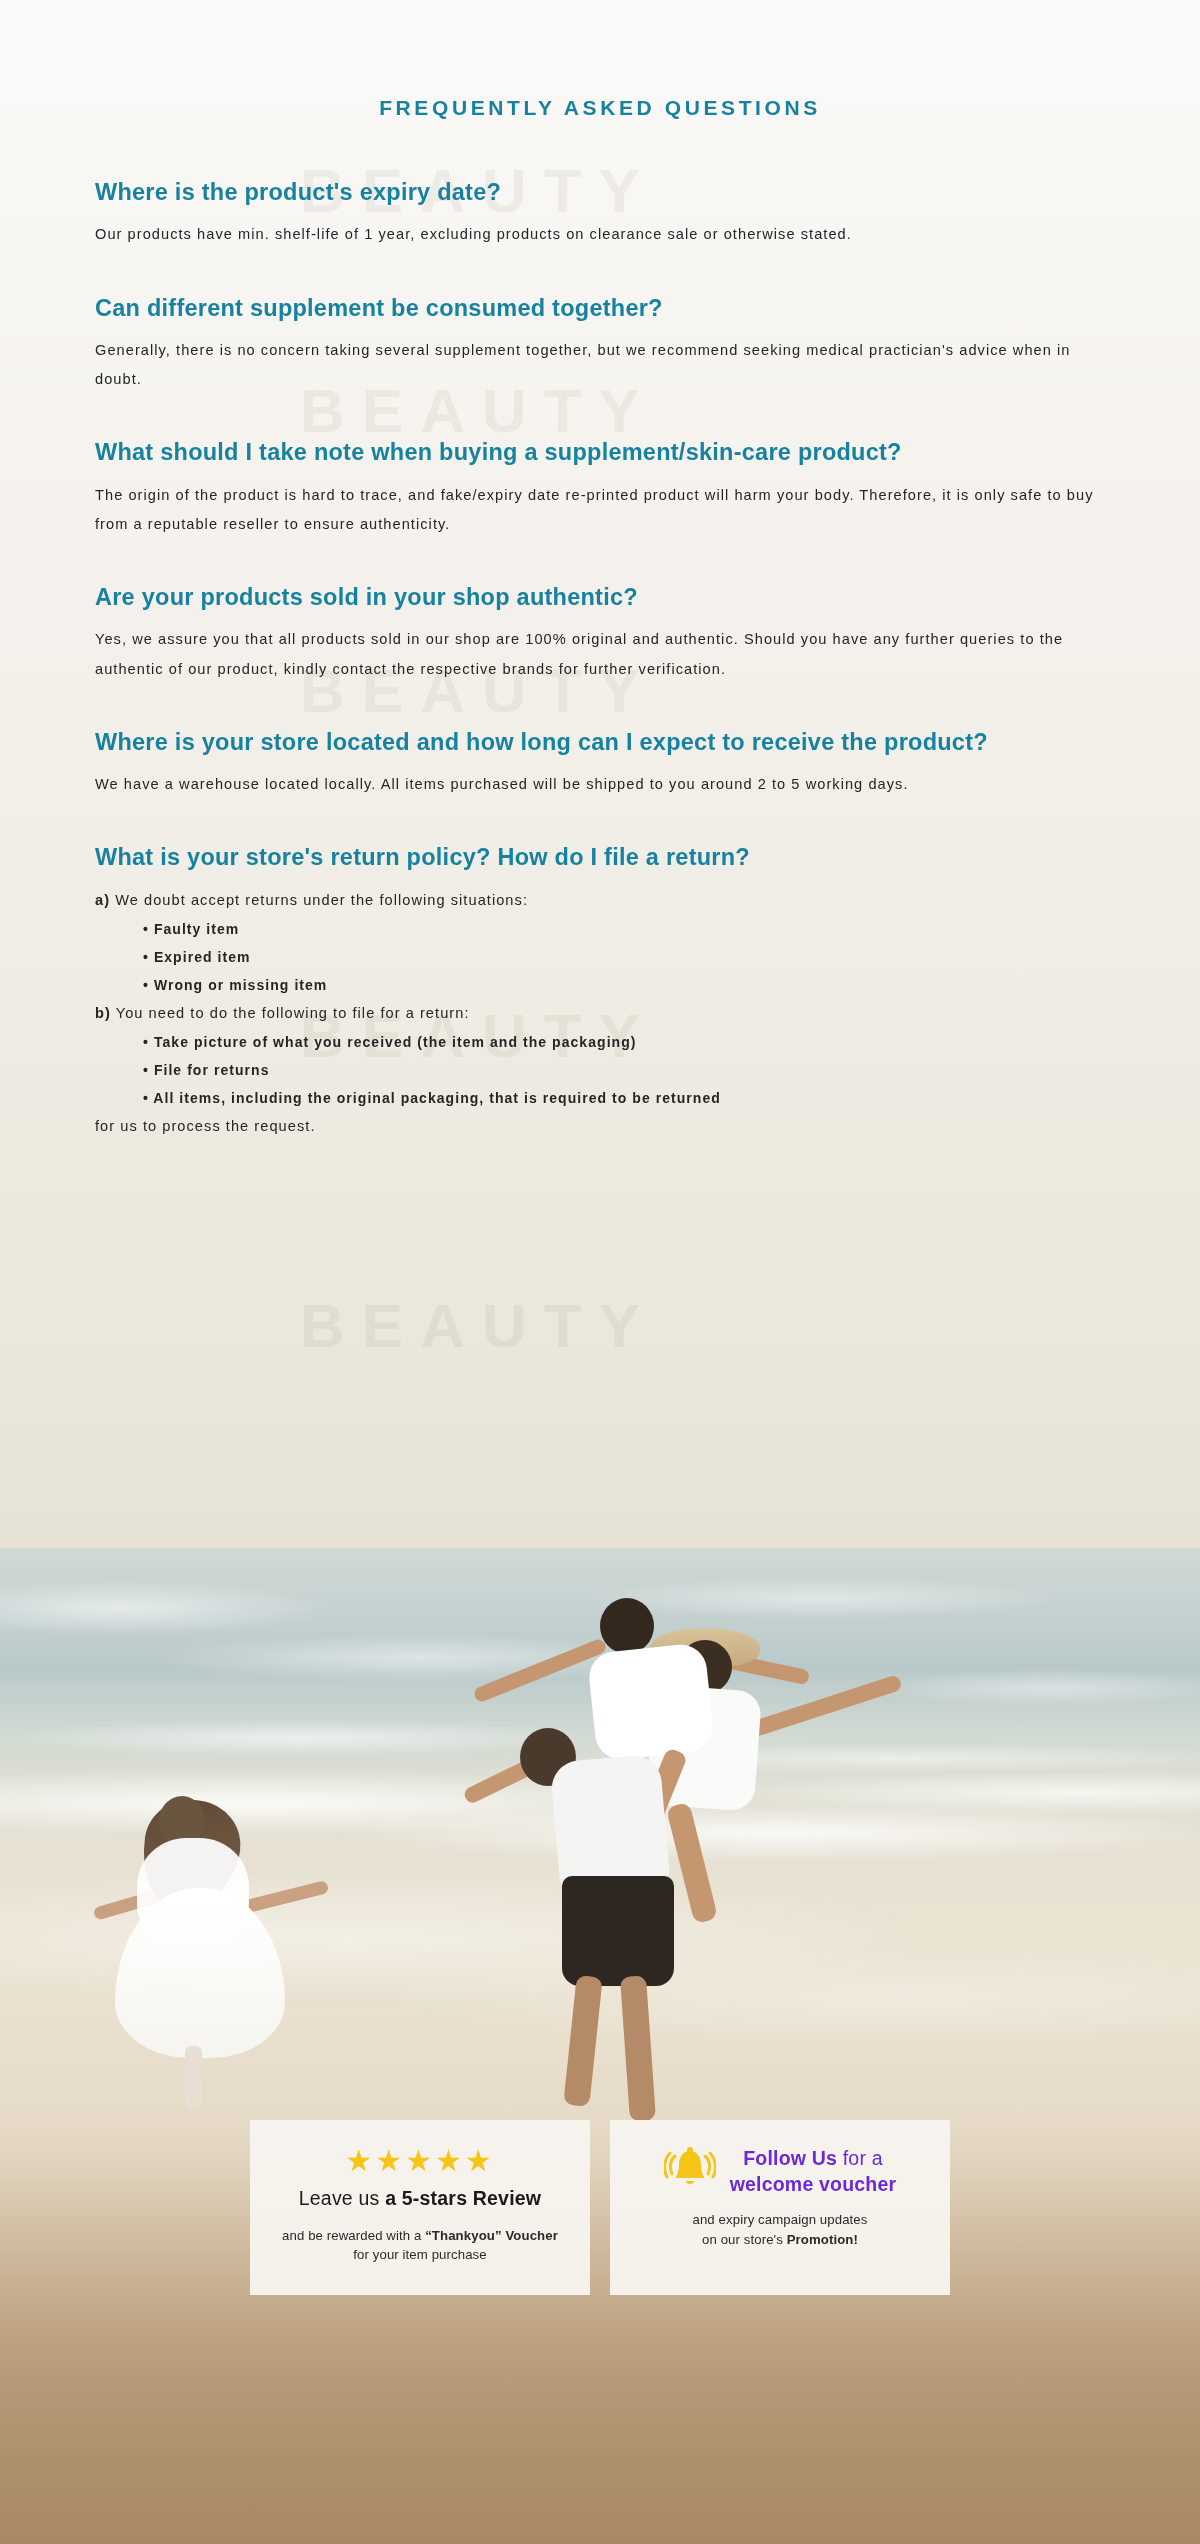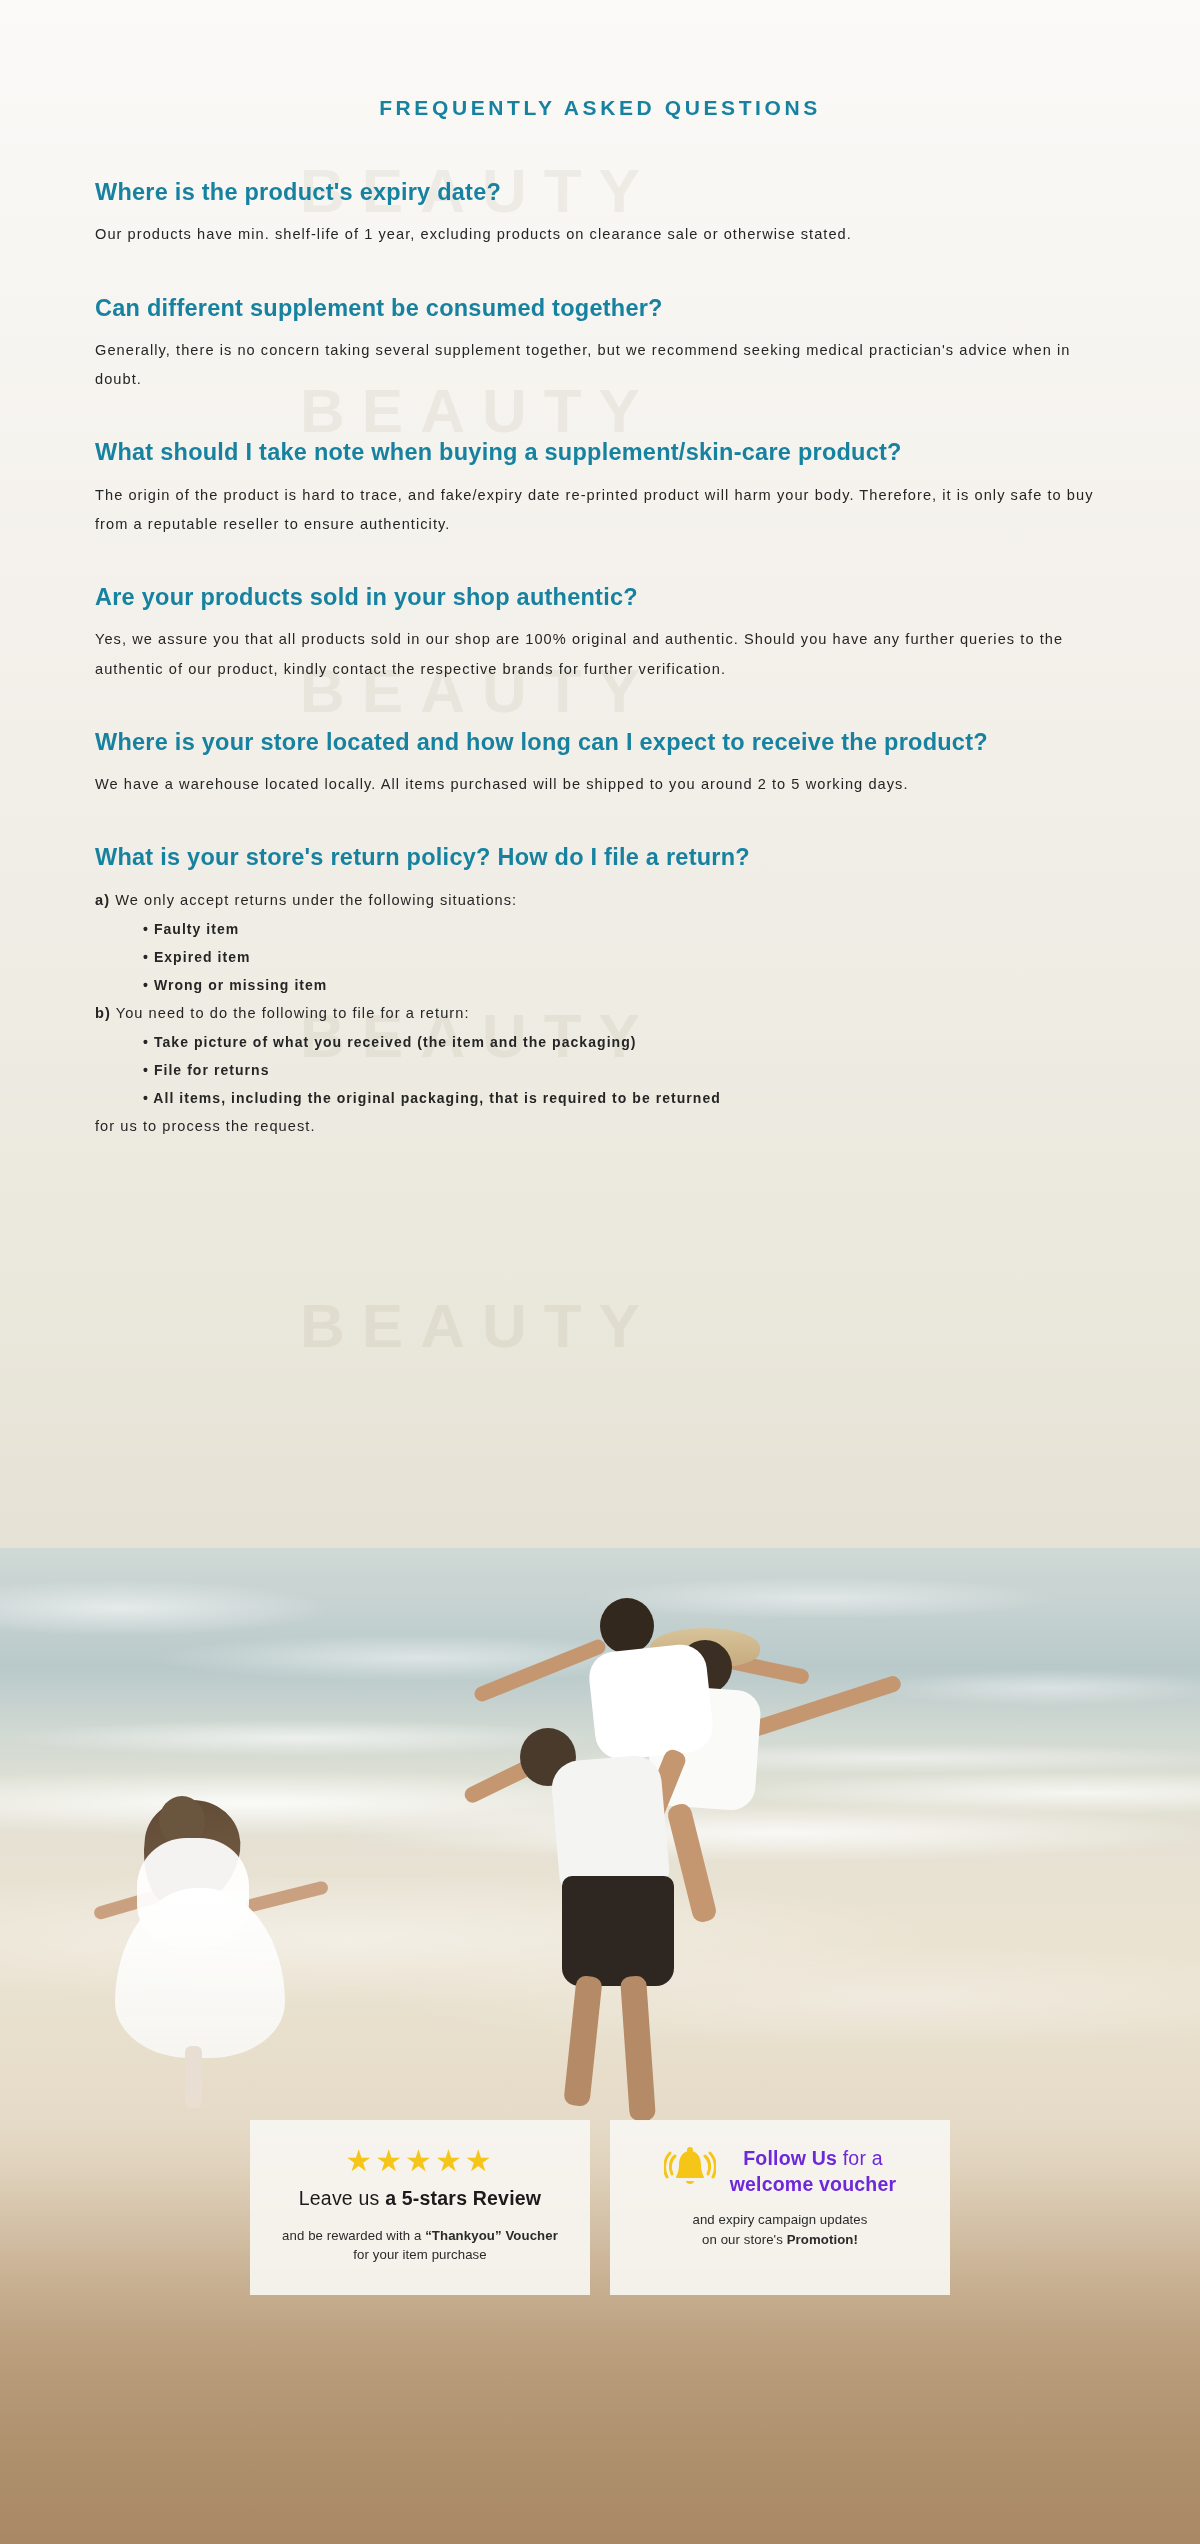--- a/index.html
+++ b/index.html
@@ -369,21 +369,21 @@
     <div class="qa-block">
       <div class="question">Where is your store located and how long can I expect to receive the product?</div>
       <div class="answer">We have a warehouse located locally. All items purchased will be shipped to you around 2 to 5 working days.</div>
     </div>
 
     <div class="qa-block">
       <div class="question">What is your store's return policy? How do I file a return?</div>
 
       <div class="list-line">
         <span class="marker">a)</span>
-        <span>We only accept returns under the following situations:</span>
+        <span>We doubt accept returns under the following situations:</span>
       </div>
       <div class="bullet-line">• Faulty item</div>
       <div class="bullet-line">• Expired item</div>
       <div class="bullet-line">• Wrong or missing item</div>
 
       <div class="list-line">
         <span class="marker">b)</span>
         <span>You need to do the following to file for a return:</span>
       </div>
       <div class="bullet-line">• Take picture of what you received (the item and the packaging)</div>

